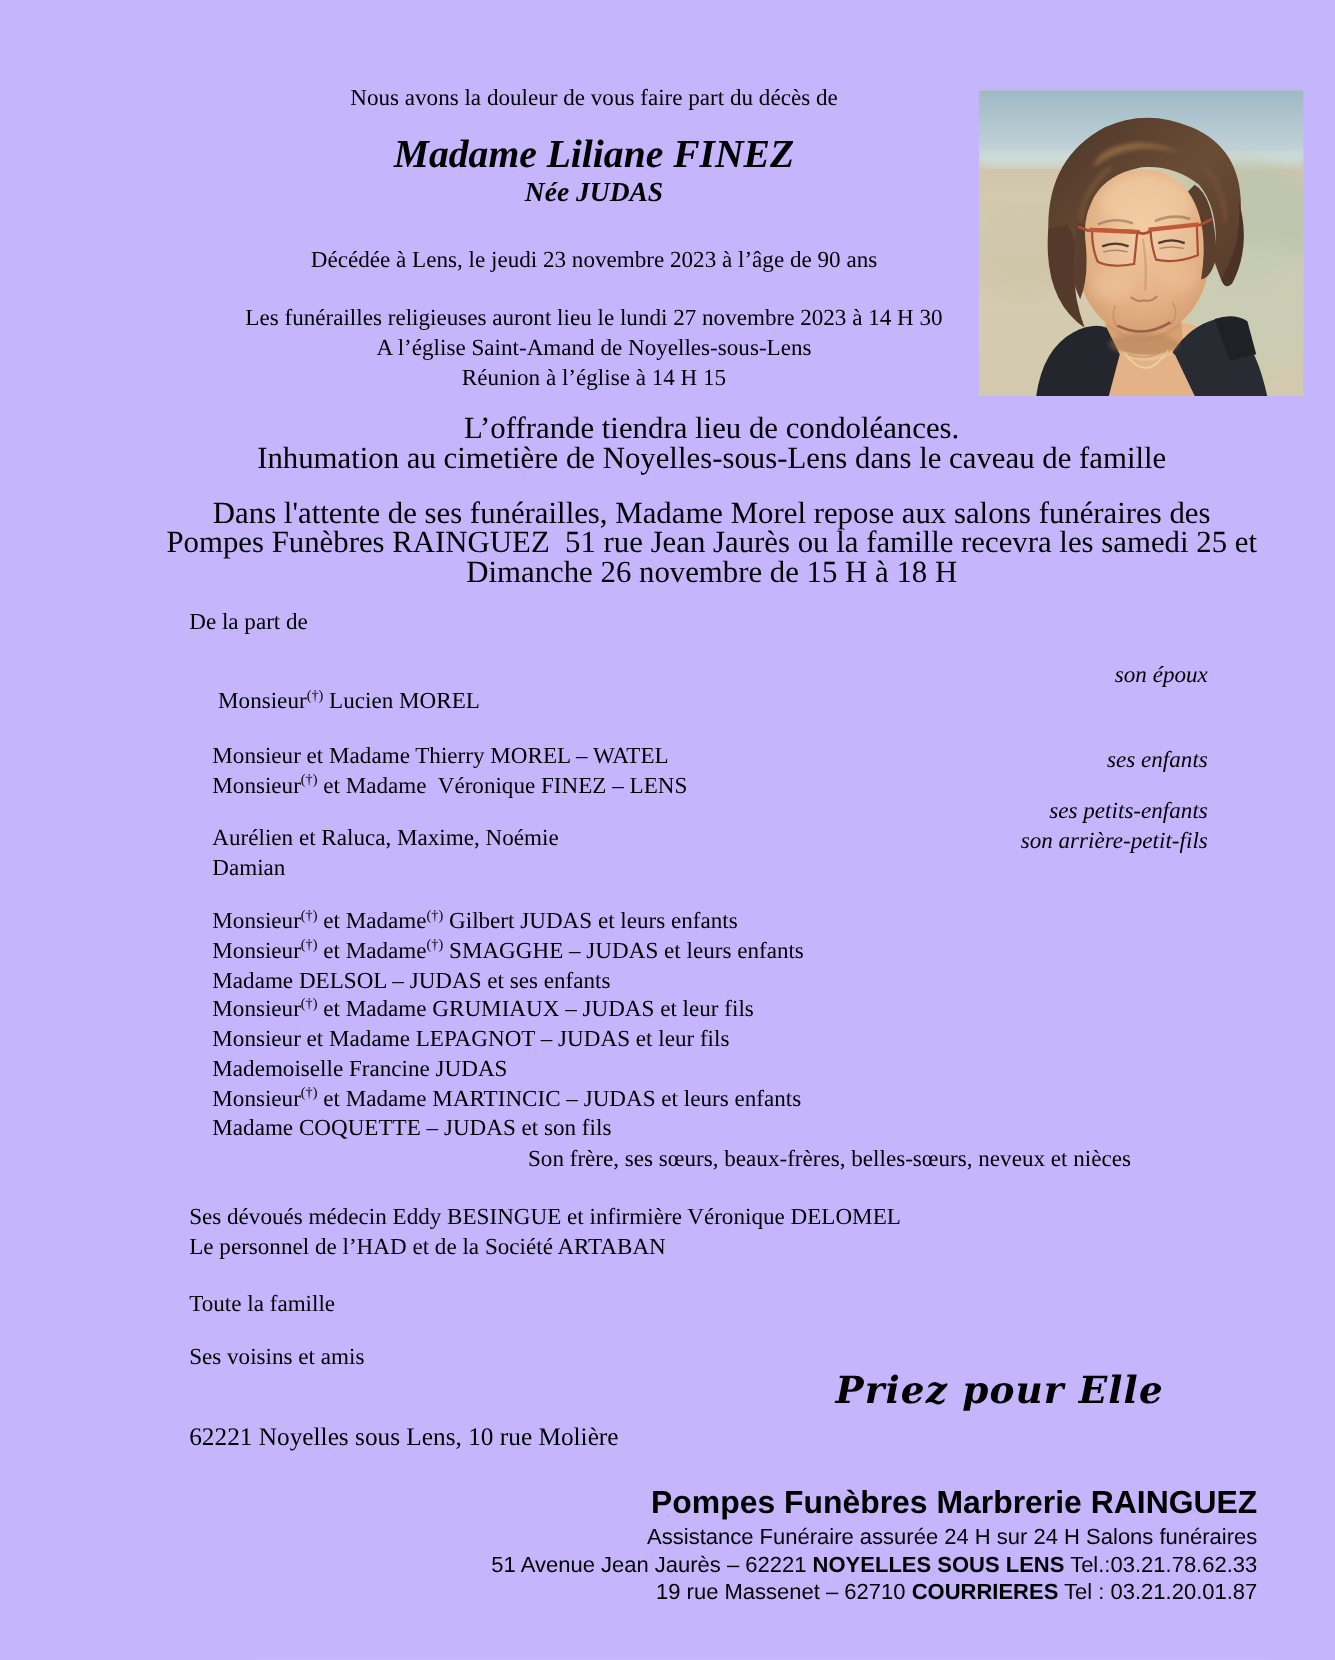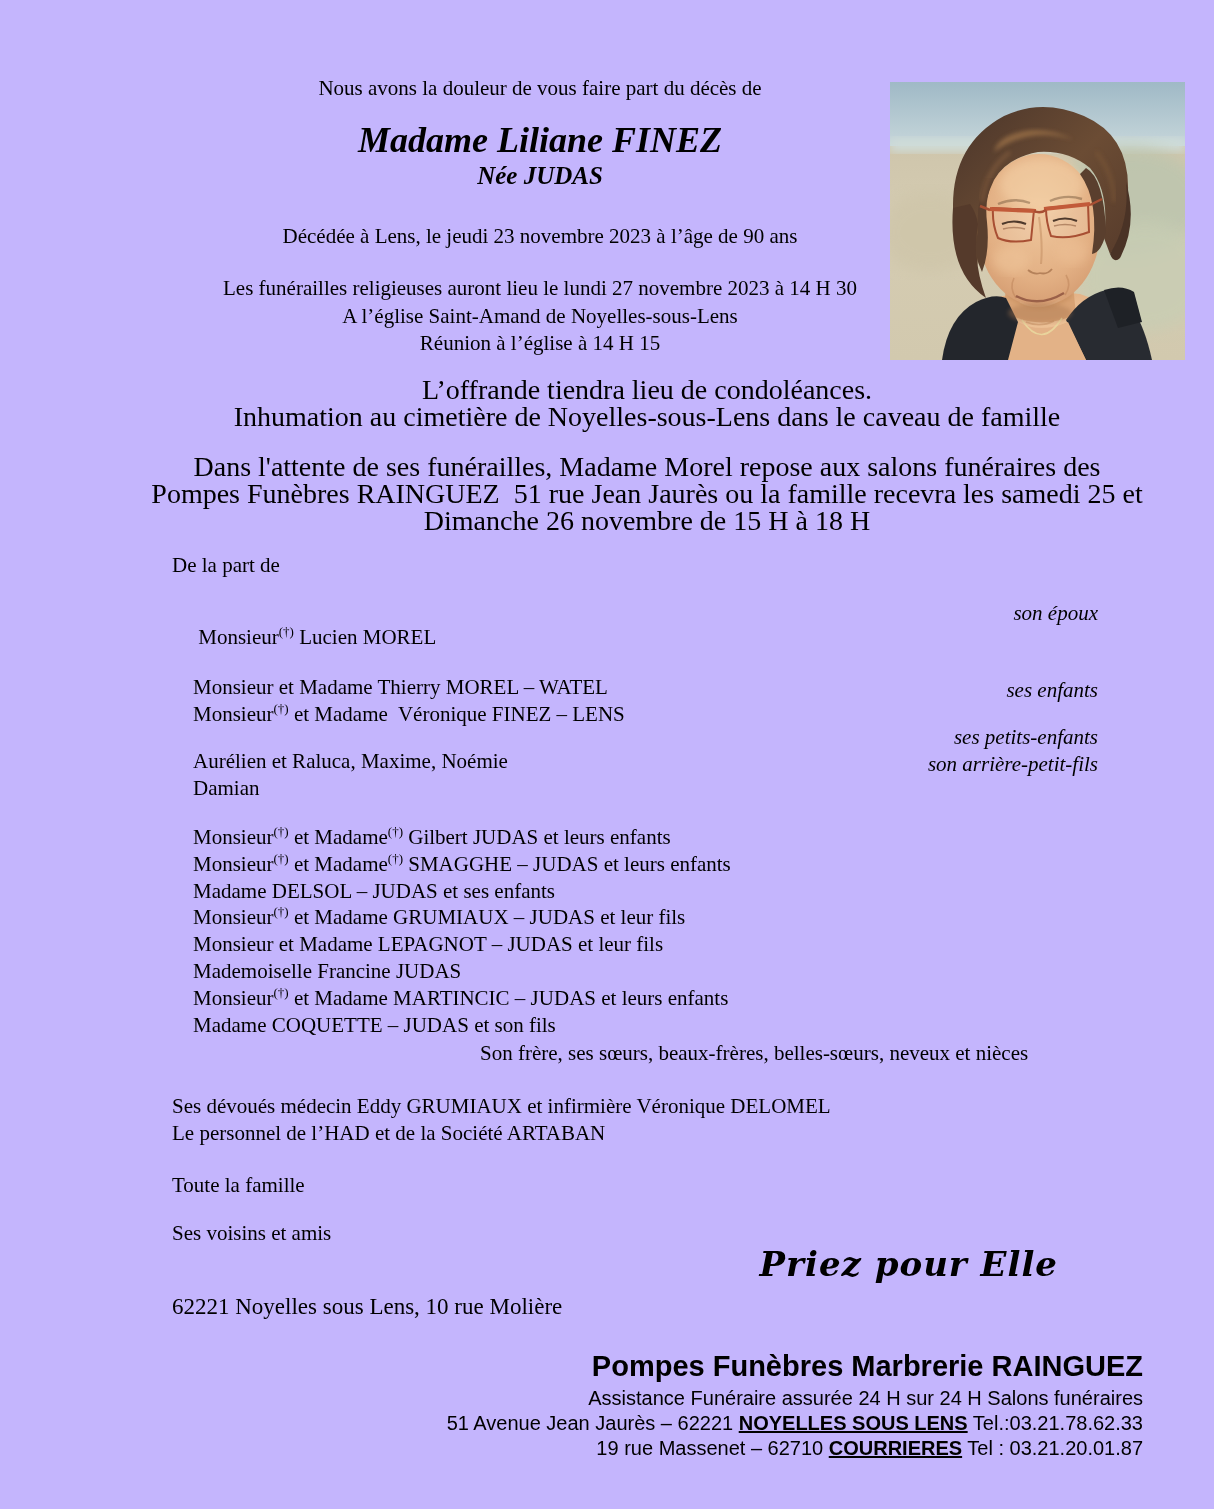--- a/index.html
+++ b/index.html
@@ -25,21 +25,21 @@
   .prayer{
     position:absolute;right:156px;top:1244px;
     font-family:"DejaVu Serif", serif;
     font-style:italic;font-weight:bold;
     font-size:34px;letter-spacing:1px;
   }
   .addr{position:absolute;left:172px;top:1294px;font-size:23px;white-space:pre-wrap;}
   .fh{position:absolute;right:71px;text-align:left;font-family:"Liberation Sans", sans-serif;white-space:pre-wrap;}
   .fh-name{font-size:29px;font-weight:bold;}
   .fh-line{font-size:20px;}
-  .fh-line b{font-weight:bold;text-decoration:underline;}
+  .fh-line b{font-weight:bold;}
   .photo{position:absolute;left:890px;top:82px;width:295px;height:278px;}
 </style>
 </head>
 <body>
 
 <div class="page">
 
   <div class="photo">
     <svg viewBox="0 0 295 278" width="295" height="278" xmlns="http://www.w3.org/2000/svg">
       <defs>
@@ -188,21 +188,21 @@
   </div>
   <div class="row" style="top:962px">
     <span><span>Monsieur</span><span class="sup">(†)</span><span> et Madame MARTINCIC – JUDAS et leurs enfants</span></span>
   </div>
   <div class="row" style="top:989px">
     <span><span>Madame COQUETTE – JUDAS et son fils</span></span>
   </div>
 
   <div class="note">Son frère, ses sœurs, beaux-frères, belles-sœurs, neveux et nièces</div>
 
-  <div class="lt" style="top:1094px">Ses dévoués médecin Eddy GRUMIAUX et infirmière Véronique DELOMEL</div>
+  <div class="lt" style="top:1094px">Ses dévoués médecin Eddy BESINGUE et infirmière Véronique DELOMEL</div>
   <div class="lt" style="top:1121px">Le personnel de l’HAD et de la Société ARTABAN</div>
 
   <div class="lt" style="top:1173px">Toute la famille</div>
   <div class="lt" style="top:1221px">Ses voisins et amis</div>
 
   <div class="prayer">Priez pour Elle</div>
 
   <div class="addr">62221 Noyelles sous Lens, 10 rue Molière</div>
 
   <div class="fh fh-name" style="top:1350px">Pompes Funèbres Marbrerie RAINGUEZ</div>

